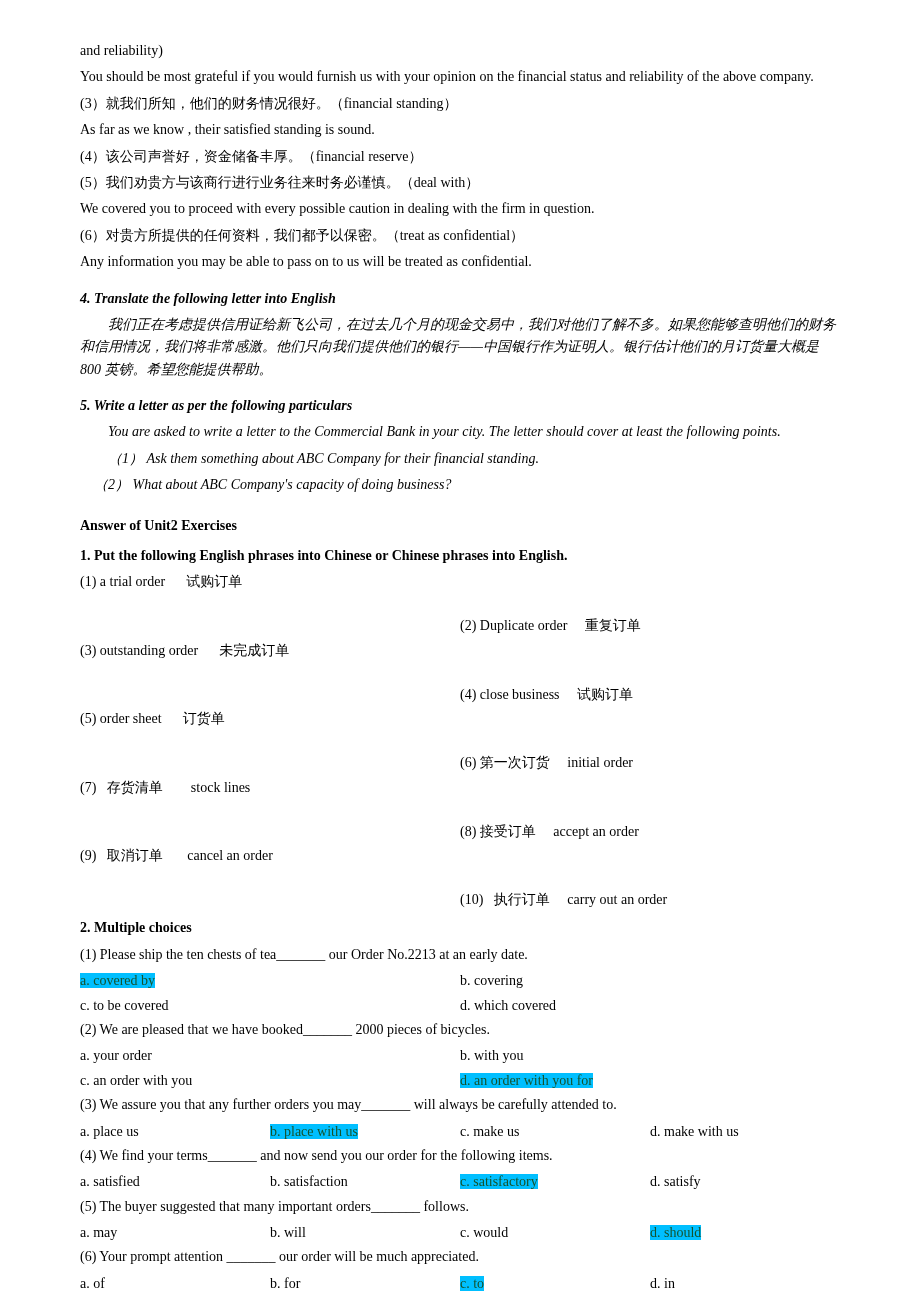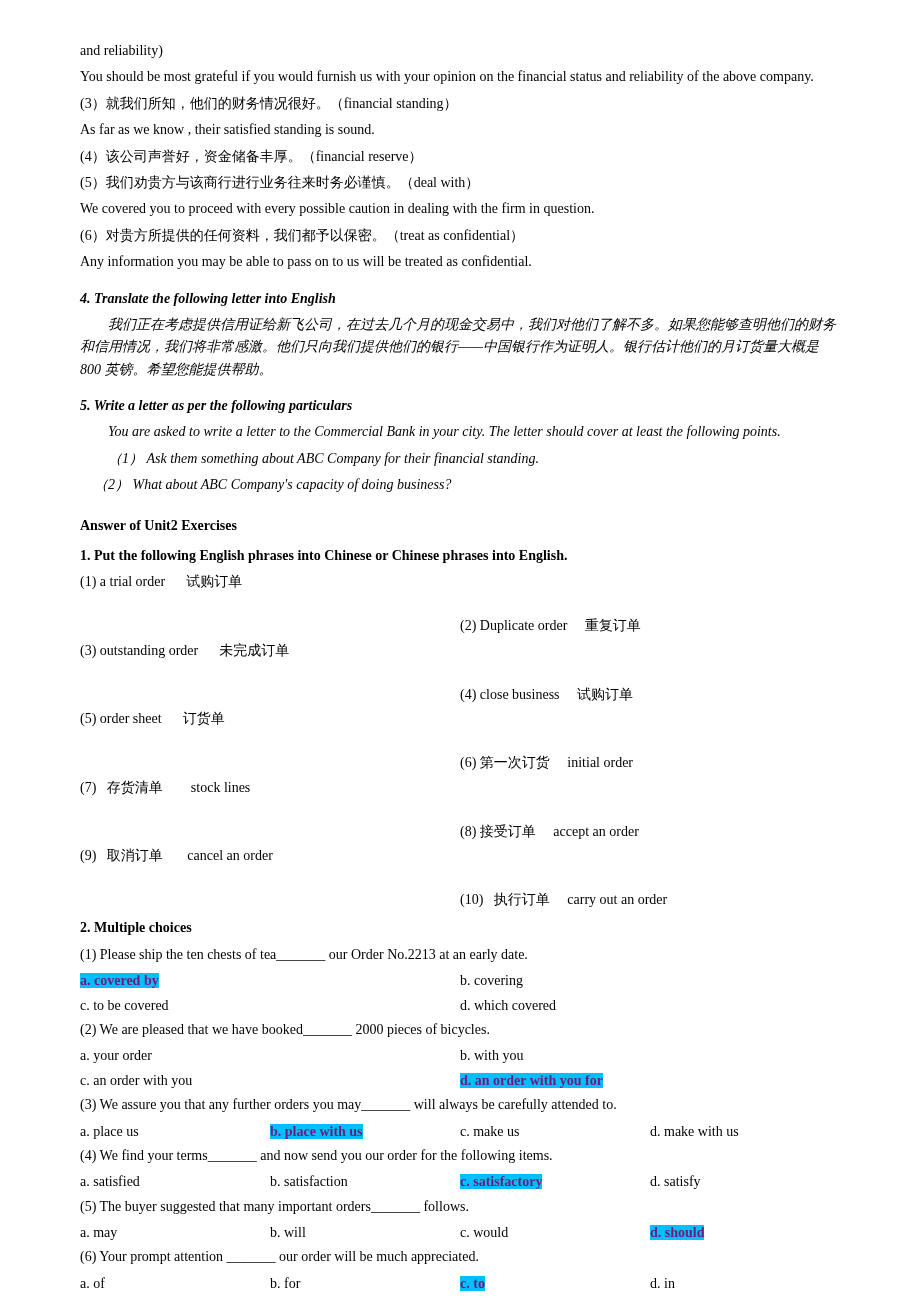--- a/index.html
+++ b/index.html
@@ -25,22 +25,21 @@
       margin-bottom: 4px;
     }
     .bold {
       font-weight: bold;
     }
     .indent {
       text-indent: 2em;
     }
     .highlight-cyan {
       background-color: #00BFFF;
-      color: #701a75;
-      font-weight: bold;
+      color: #14532d;
     }
     .center-title {
       text-align: left;
       font-weight: bold;
       margin: 18px 0 8px 0;
     }
     .answer-section {
       margin-top: 10px;
     }
     .two-col {

